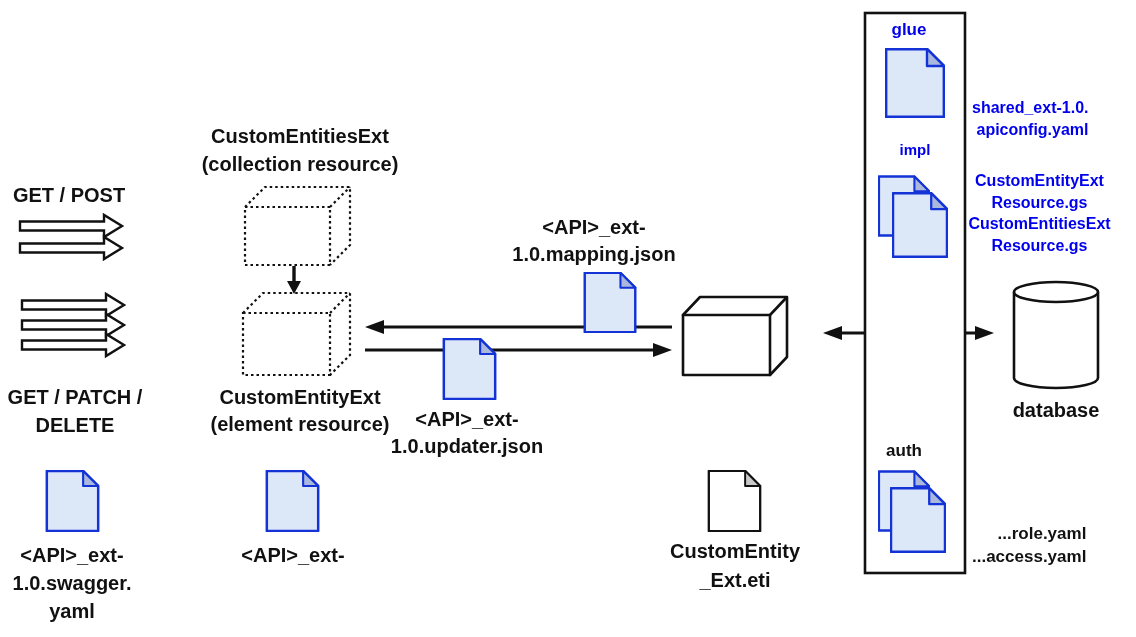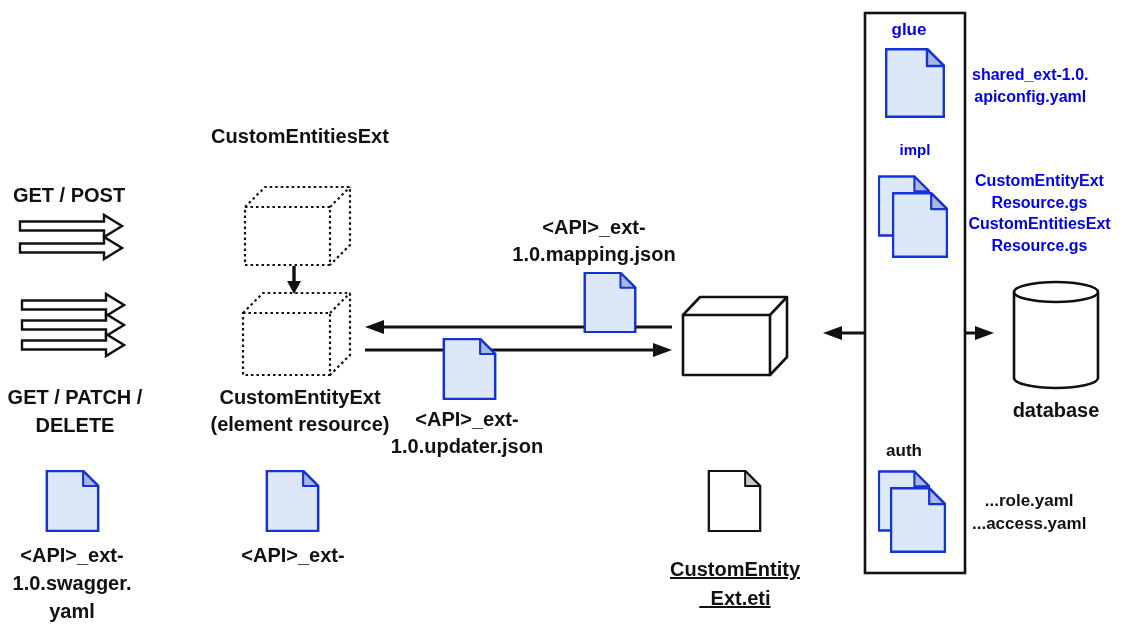--- a/index.html
+++ b/index.html
@@ -6,21 +6,21 @@
   #stage{
     position:relative;width:1136px;height:637px;background:#ffffff;
     font-family:"Liberation Sans",sans-serif;font-weight:700;color:#111;
     overflow:hidden;
   }
   #shapes{position:absolute;left:0;top:0;}
   .txt{position:absolute;text-align:center;font-size:20px;line-height:27px;white-space:nowrap;}
   .txt div{white-space:nowrap;}
   .blue{color:#0000ee;}
   .small{font-size:16px;line-height:21px;}
-  .left{text-align:center;}
+  .left{text-align:right;margin-top:33px;}
 </style>
 </head>
 <body>
 
 <div id="stage">
 
   <svg id="shapes" width="1136" height="637" viewBox="0 0 1136 637">
     <defs>
       <symbol id="doc-b" viewBox="0 0 60 70">
         <path d="M1,1 H42 L59,18 V69 H1 Z" fill="#dce7f8" stroke="#1433d6" stroke-width="2.8" stroke-linejoin="round"></path>
@@ -100,20 +100,21 @@
     <use href="#doc-b" x="890" y="484" width="56" height="72"></use>
 
     <use href="#doc-w" x="707" y="470" width="55" height="62"></use>
   </svg>
 
   <div class="txt" style="left:4px;top:182px;width:130px;">GET / POST</div>
   <div class="txt" style="left:-5px;top:383px;width:160px;line-height:28px;white-space:normal;">GET / PATCH / DELETE</div>
 
   <div class="txt" style="left:195px;top:122px;width:210px;line-height:28px;">
     <div>CustomEntitiesExt</div>
+    <div>(collection resource)</div>
   </div>
   <div class="txt" style="left:195px;top:384px;width:210px;">
     <div>CustomEntityExt</div>
     <div>(element resource)</div>
   </div>
   <div class="txt" style="left:633px;top:384px;width:210px;">
   </div>
 
   <div class="txt" style="left:504px;top:214px;width:180px;">
     <div>&lt;API&gt;_ext-</div>
@@ -125,21 +126,21 @@
   </div>
 
   <div class="txt" style="left:-8px;top:541px;width:160px;line-height:28px;">
     <div>&lt;API&gt;_ext-</div>
     <div>1.0.swagger.</div>
     <div>yaml</div>
   </div>
   <div class="txt" style="left:213px;top:541px;width:160px;line-height:28px;">
     <div>&lt;API&gt;_ext-</div>
   </div>
-  <div class="txt" style="left:655px;top:555px;width:160px;line-height:29px;text-decoration:underline;">
+  <div class="txt" style="left:655px;top:537px;width:160px;line-height:29px;">
     <div>CustomEntity</div>
     <div>_Ext.eti</div>
   </div>
 
   <div class="txt blue" style="left:865px;top:20px;width:88px;font-size:17px;line-height:20px;">glue</div>
   <div class="txt blue" style="left:865px;top:140px;width:100px;font-size:15px;line-height:20px;">impl</div>
   <div class="txt" style="left:865px;top:441px;width:78px;font-size:17px;line-height:20px;">auth</div>
 
   <div class="txt blue small left" style="left:972px;top:64px;line-height:22px;">
     <div>shared_ext-1.0.</div>

